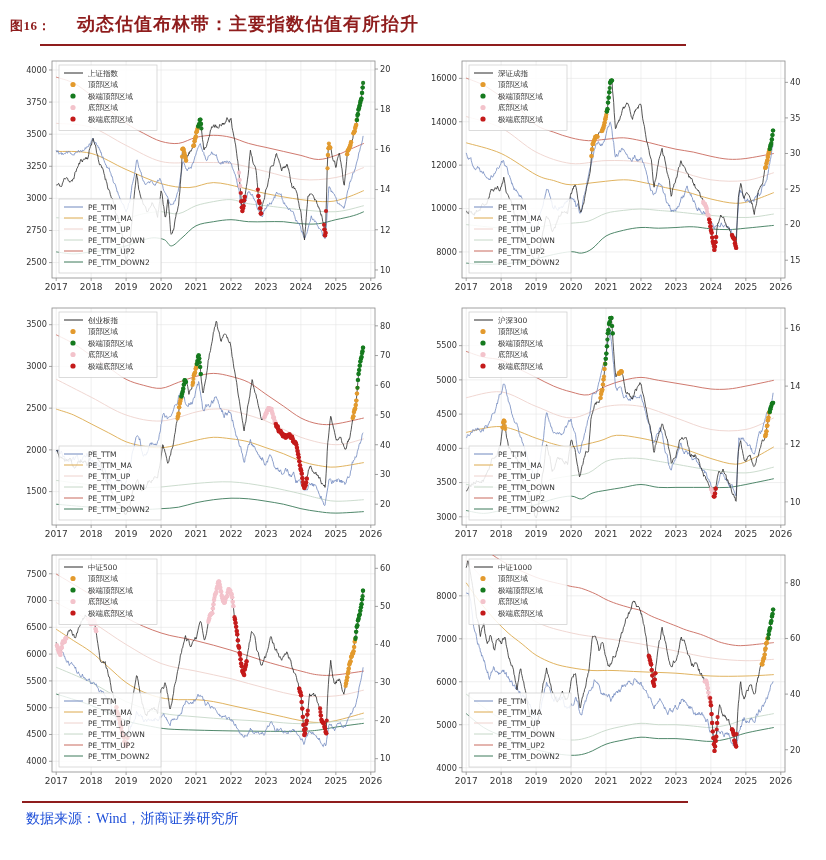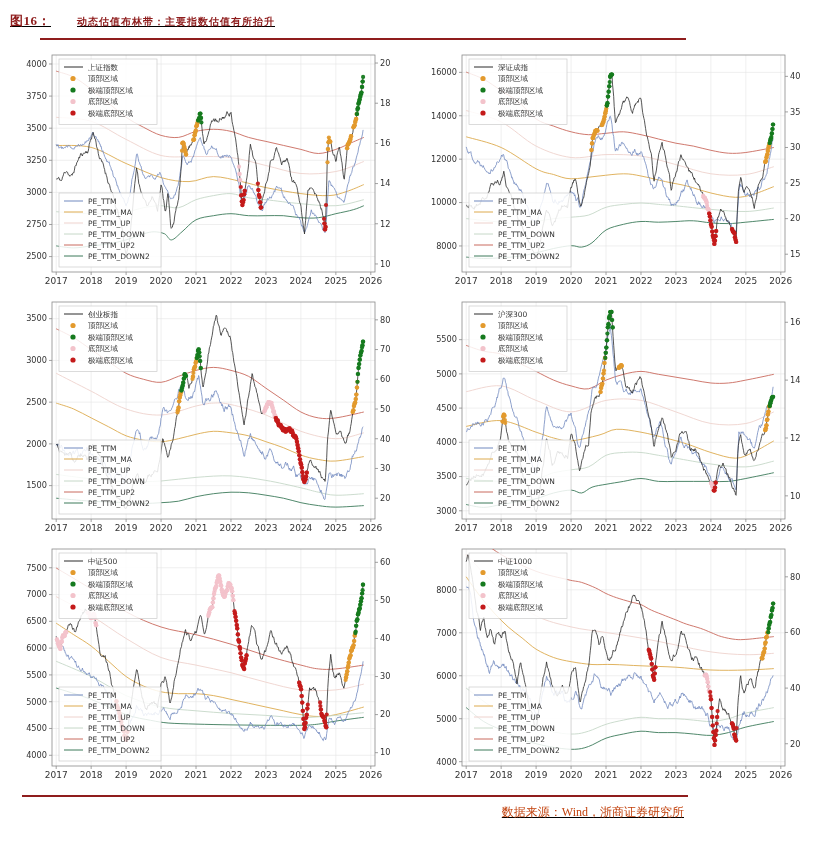--- a/index.html
+++ b/index.html
@@ -1,26 +1,26 @@
 <!DOCTYPE html>
 <html><head>
 <meta charset="utf-8">
 <style>
   html,body{margin:0;padding:0;background:#ffffff;}
   body{width:826px;height:860px;overflow:hidden;font-family:"Liberation Serif",serif;}
-  .page{width:694px;height:860px;background:#fff;position:relative;text-decoration:underline;}
+  .page{width:694px;height:860px;background:#fff;position:relative;}
   .fig-header{padding:12px 10px 4px 10px;display:flex;align-items:baseline;}
   .fig-label{color:#8f1d1d;font-weight:bold;font-size:13px;letter-spacing:.5px;}
-  .fig-title{color:#8f1d1d;font-weight:bold;font-size:10px;margin-left:26px;letter-spacing:1px;}
+  .fig-title{color:#8f1d1d;font-weight:bold;font-size:18px;margin-left:26px;letter-spacing:1px;}
   .rule-top{height:2px;background:#8f1d1d;margin:4px 8px 0 40px;}
   .grid{display:grid;grid-template-columns:398px 398px;column-gap:12px;row-gap:0;padding:8px 0 0 6px;}
   .chart-cell{width:398px;height:247px;}
   svg text{font-family:"DejaVu Sans",sans-serif;}
   .rule-bottom{height:2px;background:#8f1d1d;margin:6px 6px 0 22px;}
-  .footer{padding:5px 10px 0 26px;font-size:12px;color:#c2410c;line-height:21px;text-align:right;}
+  .footer{padding:5px 10px 0 26px;font-size:14px;color:#1d4ed8;line-height:21px;}
 </style>
 </head>
 <body>
 
 <div class="page">
   <div class="fig-header">
     <span class="fig-label">图16：</span>
     <span class="fig-title">动态估值布林带：主要指数估值有所抬升</span>
   </div>
   <div class="rule-top"></div>

